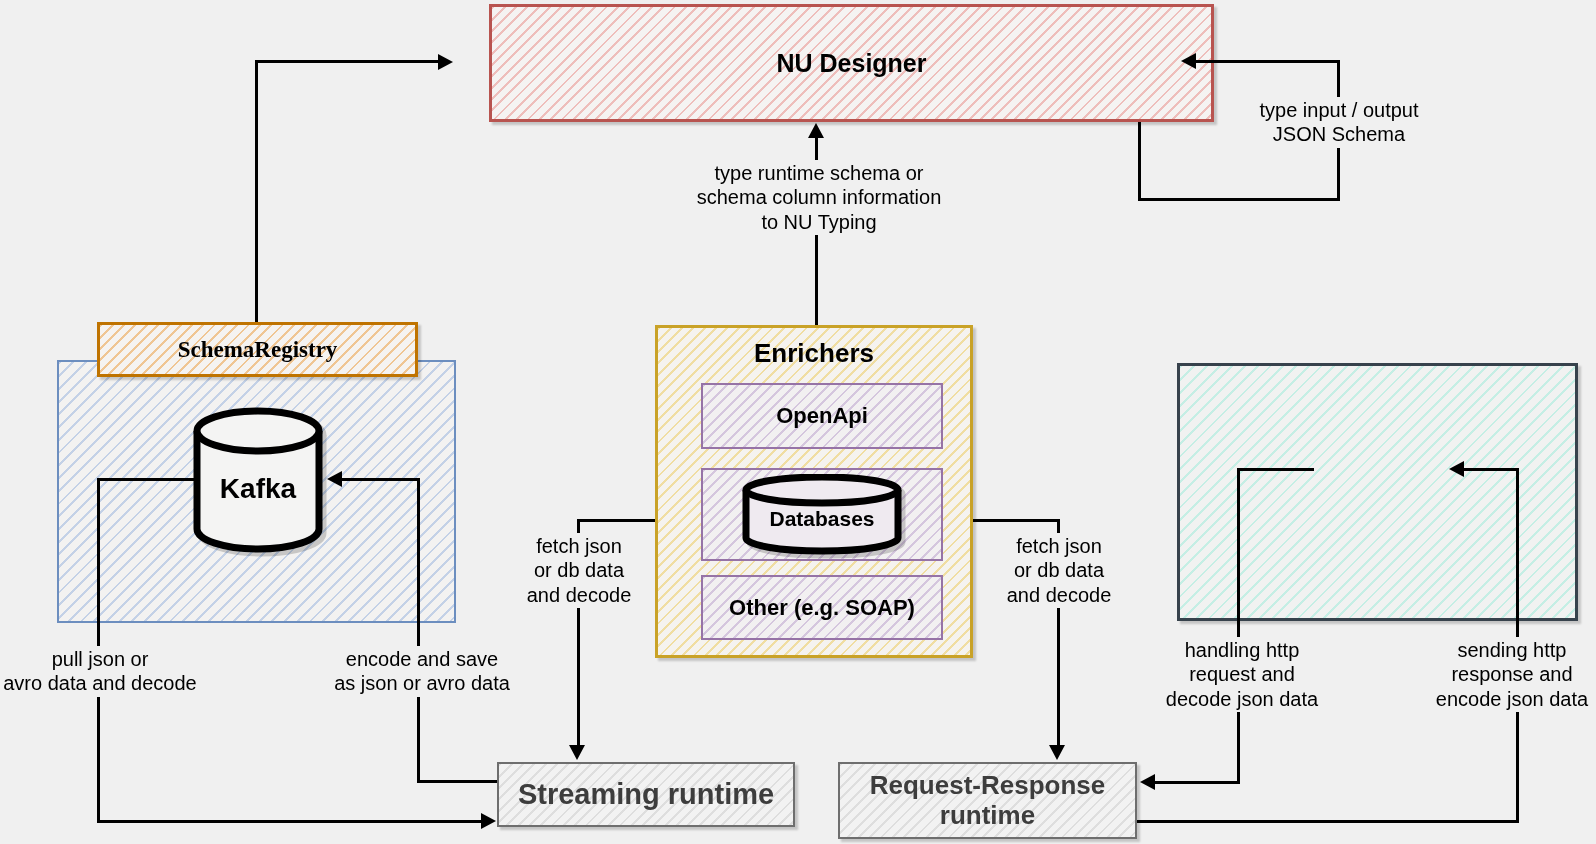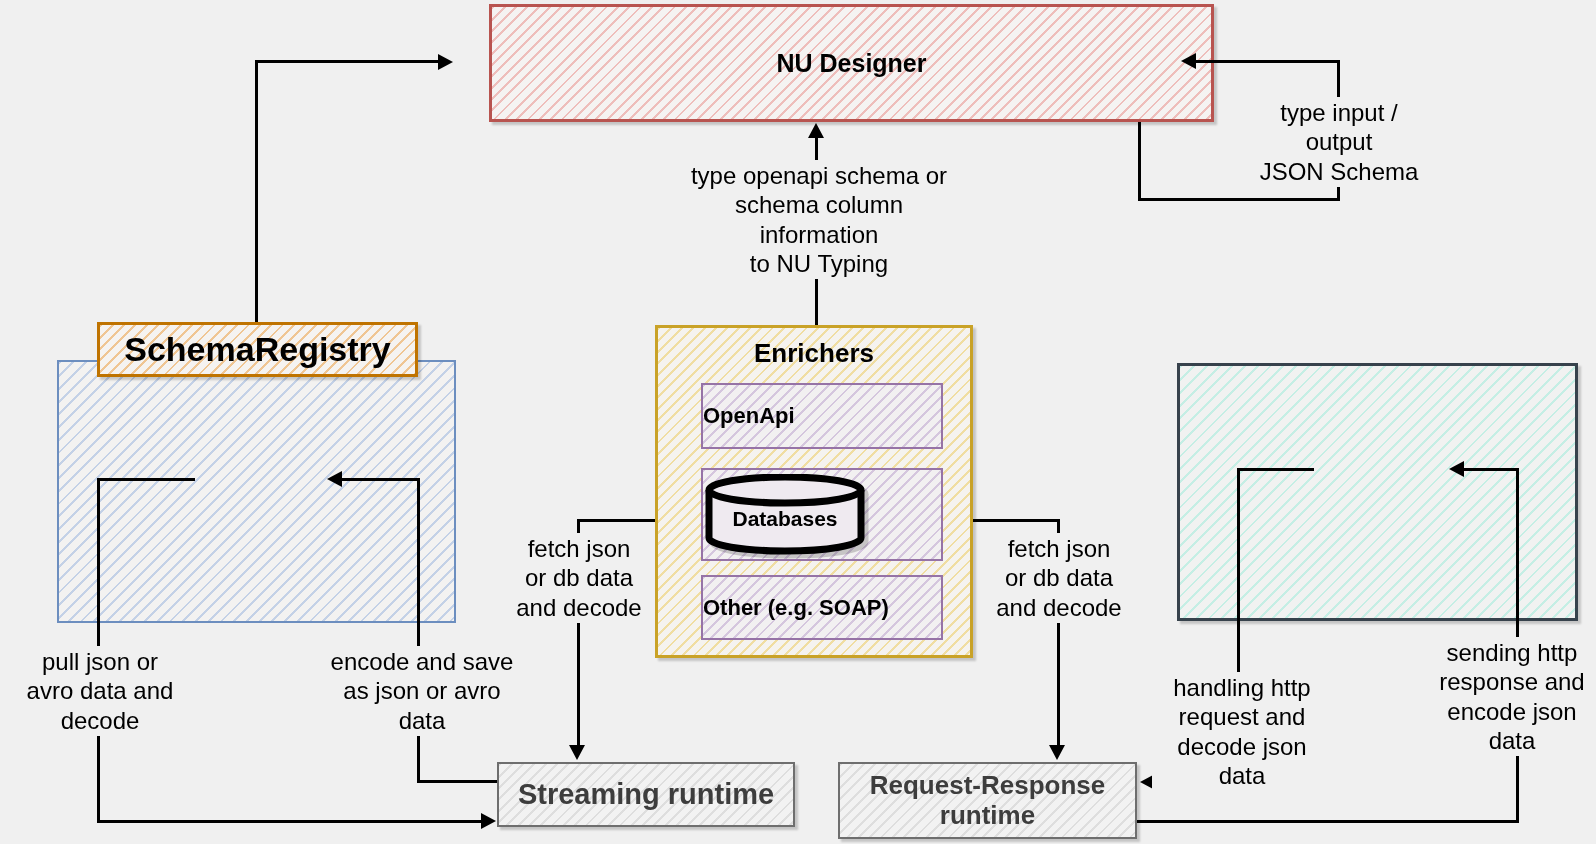--- a/index.html
+++ b/index.html
@@ -15,35 +15,35 @@
   .hatch-mint{background-color:#f1f2f1;background-image:repeating-linear-gradient(135deg,rgba(95,230,200,0.30) 0 2px,transparent 2px 9px);}
   .hatch-gray{background-color:#f2f2f2;background-image:repeating-linear-gradient(135deg,rgba(150,150,150,0.22) 0 2px,transparent 2px 8px);}
   .shadow{box-shadow:3px 3px 2px rgba(0,0,0,0.18);}
   
   .ln{position:absolute;background:#000;z-index:3;}
   .ah{position:absolute;width:0;height:0;z-index:4;}
   .ah.r{border-top:8px solid transparent;border-bottom:8px solid transparent;border-left:15px solid #000;}
   .ah.l{border-top:8px solid transparent;border-bottom:8px solid transparent;border-right:15px solid #000;}
   .ah.u{border-left:8px solid transparent;border-right:8px solid transparent;border-bottom:15px solid #000;}
   .ah.d{border-left:8px solid transparent;border-right:8px solid transparent;border-top:15px solid #000;}
-  .edge-label{position:absolute;background:#f0f0f0;font-size:24px;line-height:1.22;text-align:center;
+  .edge-label{position:absolute;background:#f0f0f0;font-size:20px;line-height:1.22;text-align:center;
               white-space:pre-line;z-index:5;padding:1px 2px;}
   
   #nu-designer{left:453px;top:4px;width:725px;height:118px;border:3px solid #b85450;z-index:2;
                display:flex;flex-direction:column;align-items:center;justify-content:center;gap:3px;}
   #nu-designer .title{font-size:25px;font-weight:bold;}
   #nu-designer .subtitle{font-size:23px;font-style:italic;}
   #schema-registry{left:97px;top:322px;width:321px;height:55px;border:3px solid #bf7300;z-index:2;
-                   display:flex;align-items:center;justify-content:center;font-size:34px;font-weight:bold;}
+                   display:flex;align-items:center;justify-content:center;font-size:23px;font-weight:bold;font-family:Liberation Serif, serif;}
   #blue-box{left:57px;top:360px;width:399px;height:263px;border:2px solid #6c8ebf;z-index:1;}
   #kafka{left:188px;top:406px;width:140px;height:150px;z-index:2;}
   #enrichers{left:655px;top:325px;width:318px;height:333px;border:3px solid #c9a227;z-index:2;}
   #enrichers .box-title{position:absolute;top:10px;left:0;width:100%;text-align:center;font-size:26px;font-weight:bold;}
   .enricher-item{position:absolute;left:43px;width:242px;border:2px solid #9673a6;box-sizing:border-box;
-                 display:flex;align-items:center;justify-content:flex-start;font-size:22px;font-weight:bold;}
+                 display:flex;align-items:center;justify-content:center;font-size:22px;font-weight:bold;}
   #openapi{top:55px;height:66px;}
   #databases-box{top:140px;height:93px;}
   #other{top:247px;height:65px;}
   #teal-box{left:1177px;top:363px;width:401px;height:258px;border:3px solid #37424c;z-index:1;}
   #http-icon{left:1318px;top:416px;width:112px;height:110px;z-index:2;}
   #http-rounded{position:absolute;left:0;top:0;width:100%;height:100%;box-sizing:border-box;
                 border:8px solid #2b3947;border-radius:24px;}
   #http-rect{position:absolute;left:38px;top:72px;width:74px;height:38px;box-sizing:border-box;
              border:5px solid #2b3947;background:#f0f0f0;color:#2b3947;font-size:21px;font-weight:bold;
              display:flex;align-items:center;justify-content:center;z-index:2;letter-spacing:1px;}
@@ -61,20 +61,27 @@
   <div class="node hatch-red shadow" id="nu-designer">
     <div class="title">NU Designer</div>
   </div>
 
   <div class="node hatch-blue" id="blue-box"></div>
 
   <div class="node hatch-orange shadow" id="schema-registry">
     <span>SchemaRegistry</span>
   </div>
 
+  <div class="node" id="kafka">
+    <svg width="140" height="150" viewBox="0 0 140 150" style="filter:drop-shadow(4px 4px 0 rgba(0,0,0,0.18));">
+      <path d="M9 25 v98 a61 20 0 0 0 122 0 v-98" fill="#f4f4f3" stroke="#000" stroke-width="7"></path>
+      <ellipse cx="70" cy="25" rx="61" ry="20" fill="#f4f4f3" stroke="#000" stroke-width="7"></ellipse>
+      <text x="70" y="92" text-anchor="middle" font-size="28" font-weight="bold" fill="#000">Kafka</text>
+    </svg>
+  </div>
 
   <div class="node hatch-yellow shadow" id="enrichers">
     <div class="box-title">Enrichers</div>
     <div class="node enricher-item hatch-purple" id="openapi">
       <span>OpenApi</span>
     </div>
     <div class="node enricher-item hatch-purple" id="databases-box">
       <svg width="164" height="82" viewBox="0 0 164 82" style="filter:drop-shadow(4px 4px 0 rgba(0,0,0,0.18));">
         <path d="M6 16 v48 a76 13 0 0 0 152 0 v-48" fill="#efeaf0" stroke="#000" stroke-width="7"></path>
         <ellipse cx="82" cy="16" rx="76" ry="13" fill="#efeaf0" stroke="#000" stroke-width="7"></ellipse>
@@ -126,35 +133,35 @@
   <div class="ln" style="left:1237px;top:468px;width:77px;height:3px;"></div>
   <div class="ln" style="left:1237px;top:468px;width:3px;height:316px;"></div>
   <div class="ln" style="left:1153px;top:781px;width:87px;height:3px;"></div>
   <div class="ah l" style="left:1140px;top:774px;"></div>
 
   <div class="ln" style="left:1137px;top:820px;width:382px;height:3px;"></div>
   <div class="ln" style="left:1516px;top:468px;width:3px;height:355px;"></div>
   <div class="ln" style="left:1462px;top:468px;width:57px;height:3px;"></div>
   <div class="ah l" style="left:1449px;top:461px;"></div>
 
-  <div class="edge-label" style="left:672px;top:160px;width:290px;">type openapi schema or
+  <div class="edge-label" style="left:672px;top:160px;width:290px;">type runtime schema or
 schema column information
 to NU Typing</div>
   <div class="edge-label" style="left:1242px;top:97px;width:190px;">type input / output
 JSON Schema</div>
   <div class="edge-label" style="left:0px;top:646px;width:196px;">pull json or
 avro data and decode</div>
   <div class="edge-label" style="left:322px;top:646px;width:196px;">encode and save
 as json or avro data</div>
   <div class="edge-label" style="left:507px;top:533px;width:140px;">fetch json
 or db data
 and decode</div>
   <div class="edge-label" style="left:985px;top:533px;width:144px;">fetch json
 or db data
 and decode</div>
-  <div class="edge-label" style="left:1152px;top:672px;width:176px;">handling http
+  <div class="edge-label" style="left:1152px;top:637px;width:176px;">handling http
 request and
 decode json data</div>
   <div class="edge-label" style="left:1424px;top:637px;width:172px;">sending http
 response and
 encode json data</div>
 
 </div>
 
 </body></html>

